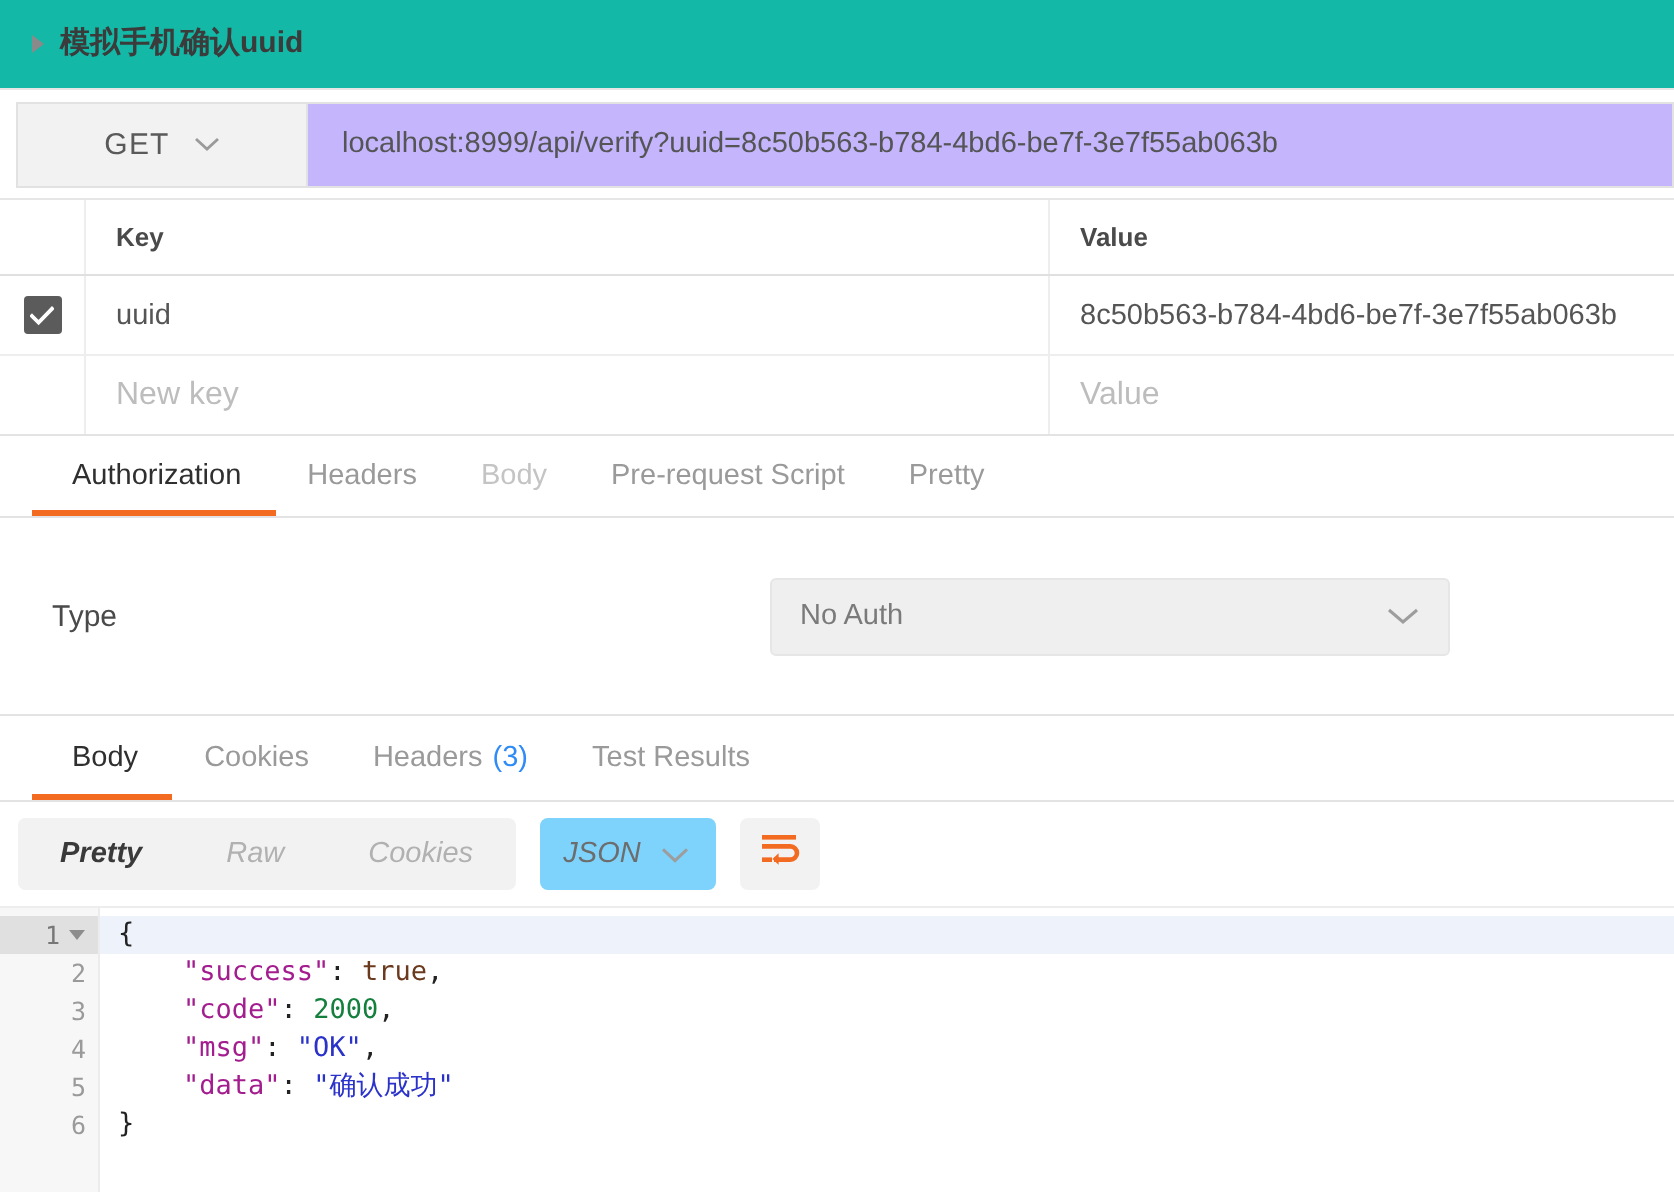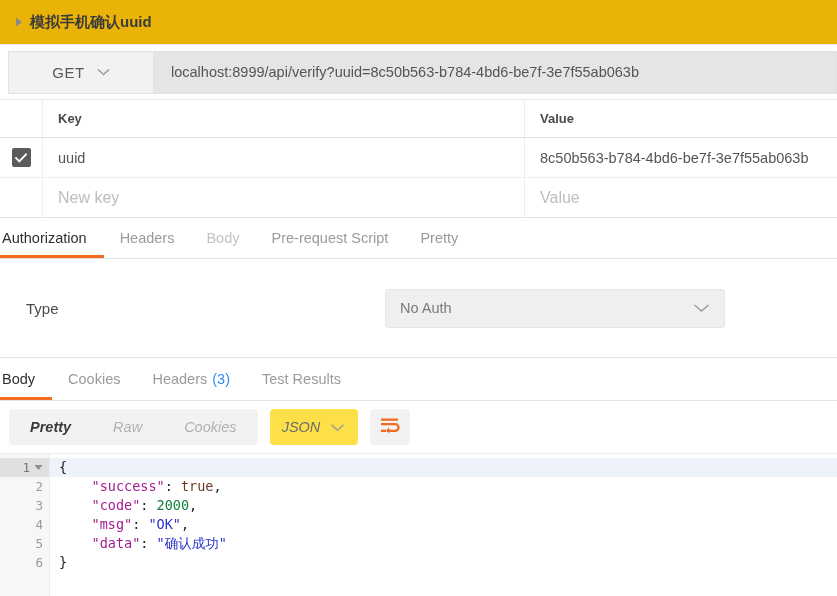--- a/index.html
+++ b/index.html
@@ -25,21 +25,21 @@
   }
 
   
   .title-bar {
     height: 45px;
     box-sizing: border-box;
     display: flex;
     align-items: center;
     padding-left: 12px;
     border-bottom: 1px solid #e6e6e6;
-    background: #eab308;
+    background: #14b8a6;
   }
   .disclosure {
     width: 14px;
     height: 14px;
     display: inline-flex;
     align-items: center;
     justify-content: center;
     margin-right: 4px;
     flex: none;
   }
@@ -78,21 +78,21 @@
   .method-label {
     font-size: 15px;
     color: #5a5a5a;
     letter-spacing: 0.6px;
   }
   .caret svg { display:block; }
   .url-box {
     flex: 1;
     height: 43px;
     box-sizing: border-box;
-    background: #e5e5e5;
+    background: #c4b5fd;
     border: 1px solid #e2e2e2;
     display: flex;
     align-items: center;
     padding-left: 17px;
     overflow: hidden;
     white-space: nowrap;
     text-align: right;
   }
   .url-text {
     font-size: 14.5px;
@@ -184,21 +184,21 @@
     height: 41px;
     box-sizing: border-box;
     display: flex;
     align-items: center;
     padding: 0 16px;
     font-size: 14.5px;
     color: #9a9a9a;
     position: relative;
     white-space: nowrap;
   }
-  .tab.first { padding-left: 2px; padding-right: 17px;}
+  .tab.first { padding-left: 20px; padding-right: 17px; margin-left: 16px;}
   .tab.active {
     color: #2f2f2f;
   }
   .tab.active::after {
     content: "";
     position: absolute;
     left: 0; right: 0; bottom: 0;
     height: 3px;
     background: #f26b21;
   }
@@ -278,21 +278,21 @@
     color: #b1b1b1;
   }
   .seg.active {
     color: #3a3a3a;
     font-weight: bold;
     background: #f2f2f2;
   }
   .fmt-select {
     height: 36px;
     min-width: 88px;
-    background: #fde047;
+    background: #7dd3fc;
     border-radius: 4px;
     display: flex;
     align-items: center;
     justify-content: center;
     gap: 10px;
     padding: 0 12px;
     box-sizing: border-box;
   }
   .fmt-select .fmt-text {
     font-size: 14.5px;

